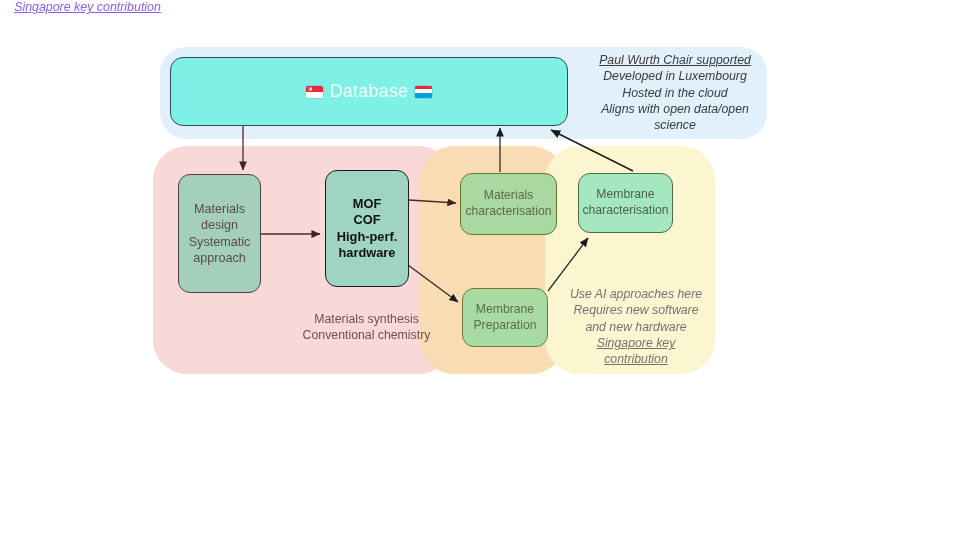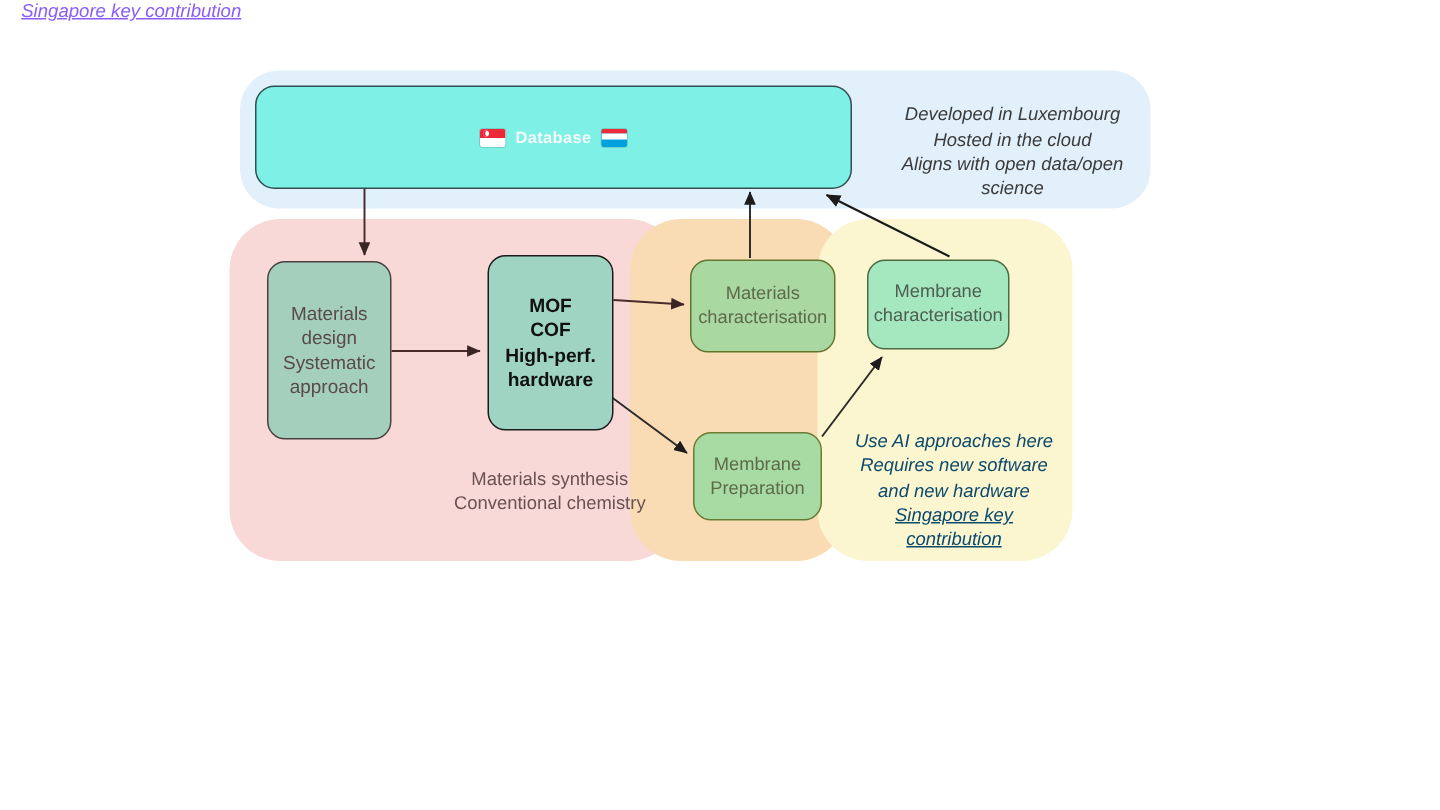--- a/index.html
+++ b/index.html
@@ -18,40 +18,40 @@
   #region-yellow {left:545px;top:146px;width:170px;height:228px;background:#fbf6cf;}
   #panel-blue    {left:160px;top:47px;width:607px;height:92px;background:#e2f0fb;border-radius:26px;}
 
   
   #database-box{
     position:absolute;left:170px;top:57px;width:396px;height:67px;
     background:#7ff0e6;border:1.6px solid #2f4f52;border-radius:13px;
     display:flex;align-items:center;justify-content:center;
   }
   #database-label{
-    font-size:11px;font-weight:bold;color:#f2fbfb;letter-spacing:.2px;
+    font-size:18px;font-weight:normal;color:#f2fbfb;letter-spacing:.2px;
     display:flex;align-items:center;gap:7px;white-space:nowrap;
   }
   .flag{display:inline-block;width:17px;height:12px;border-radius:1.5px;
         position:relative;overflow:hidden;vertical-align:middle;
         box-shadow:0 0 0 .5px rgba(0,0,0,.18);}
   
   .flag-sg{background:#ffffff;}
   .flag-sg::before{content:"";position:absolute;left:0;top:0;width:100%;height:50%;background:#ed2939;}
   .flag-sg::after{content:"";position:absolute;left:2px;top:1.5px;width:4px;height:4px;
     border-radius:50%;box-shadow:1.5px 0 0 0 #ed2939 inset;background:#fff;}
   
   .flag-lu{background:#00a1de;}
   .flag-lu::before{content:"";position:absolute;left:0;top:0;width:100%;height:33.33%;background:#ed2939;}
   .flag-lu::after{content:"";position:absolute;left:0;top:33.33%;width:100%;height:33.34%;background:#ffffff;}
 
   
   .note{position:absolute;font-style:italic;text-align:center;color:#3b3b3b;line-height:1.33;}
   #note-database{left:589px;top:52px;width:172px;font-size:12.3px;}
-  #note-ai{left:562px;top:286px;width:148px;font-size:12.3px;color:#0c4a6e;}
+  #note-ai{left:562px;top:286px;width:148px;font-size:12.3px;color:#737373;}
   .u{text-decoration:underline;}
 
   
   .pbox{position:absolute;display:flex;align-items:center;justify-content:center;
         text-align:center;border-radius:12px;line-height:1.28;}
 
   #box-materials-design{
     left:178px;top:174px;width:81px;height:117px;
     background:#a3cfbc;border:1.4px solid #4b4040;
     font-size:12.6px;color:#5a4a4a;
@@ -123,21 +123,21 @@
 
   <div id="database-box">
     <span id="database-label">
       <span class="flag flag-sg"></span>
       <span>Database</span>
       <span class="flag flag-lu"></span>
     </span>
   </div>
 
   <div class="note" id="note-database">
-    <br>
+    <span class="u">Paul Wurth Chair supported</span><br>
     <span>Developed in Luxembourg</span><br>
     <span>Hosted in the cloud</span><br>
     <span>Aligns with open data/open</span><br>
     <span>science</span>
   </div>
 
   <div class="pbox" id="box-materials-design">
     <div>
       <span>Materials</span><br>
       <span>design</span><br>

